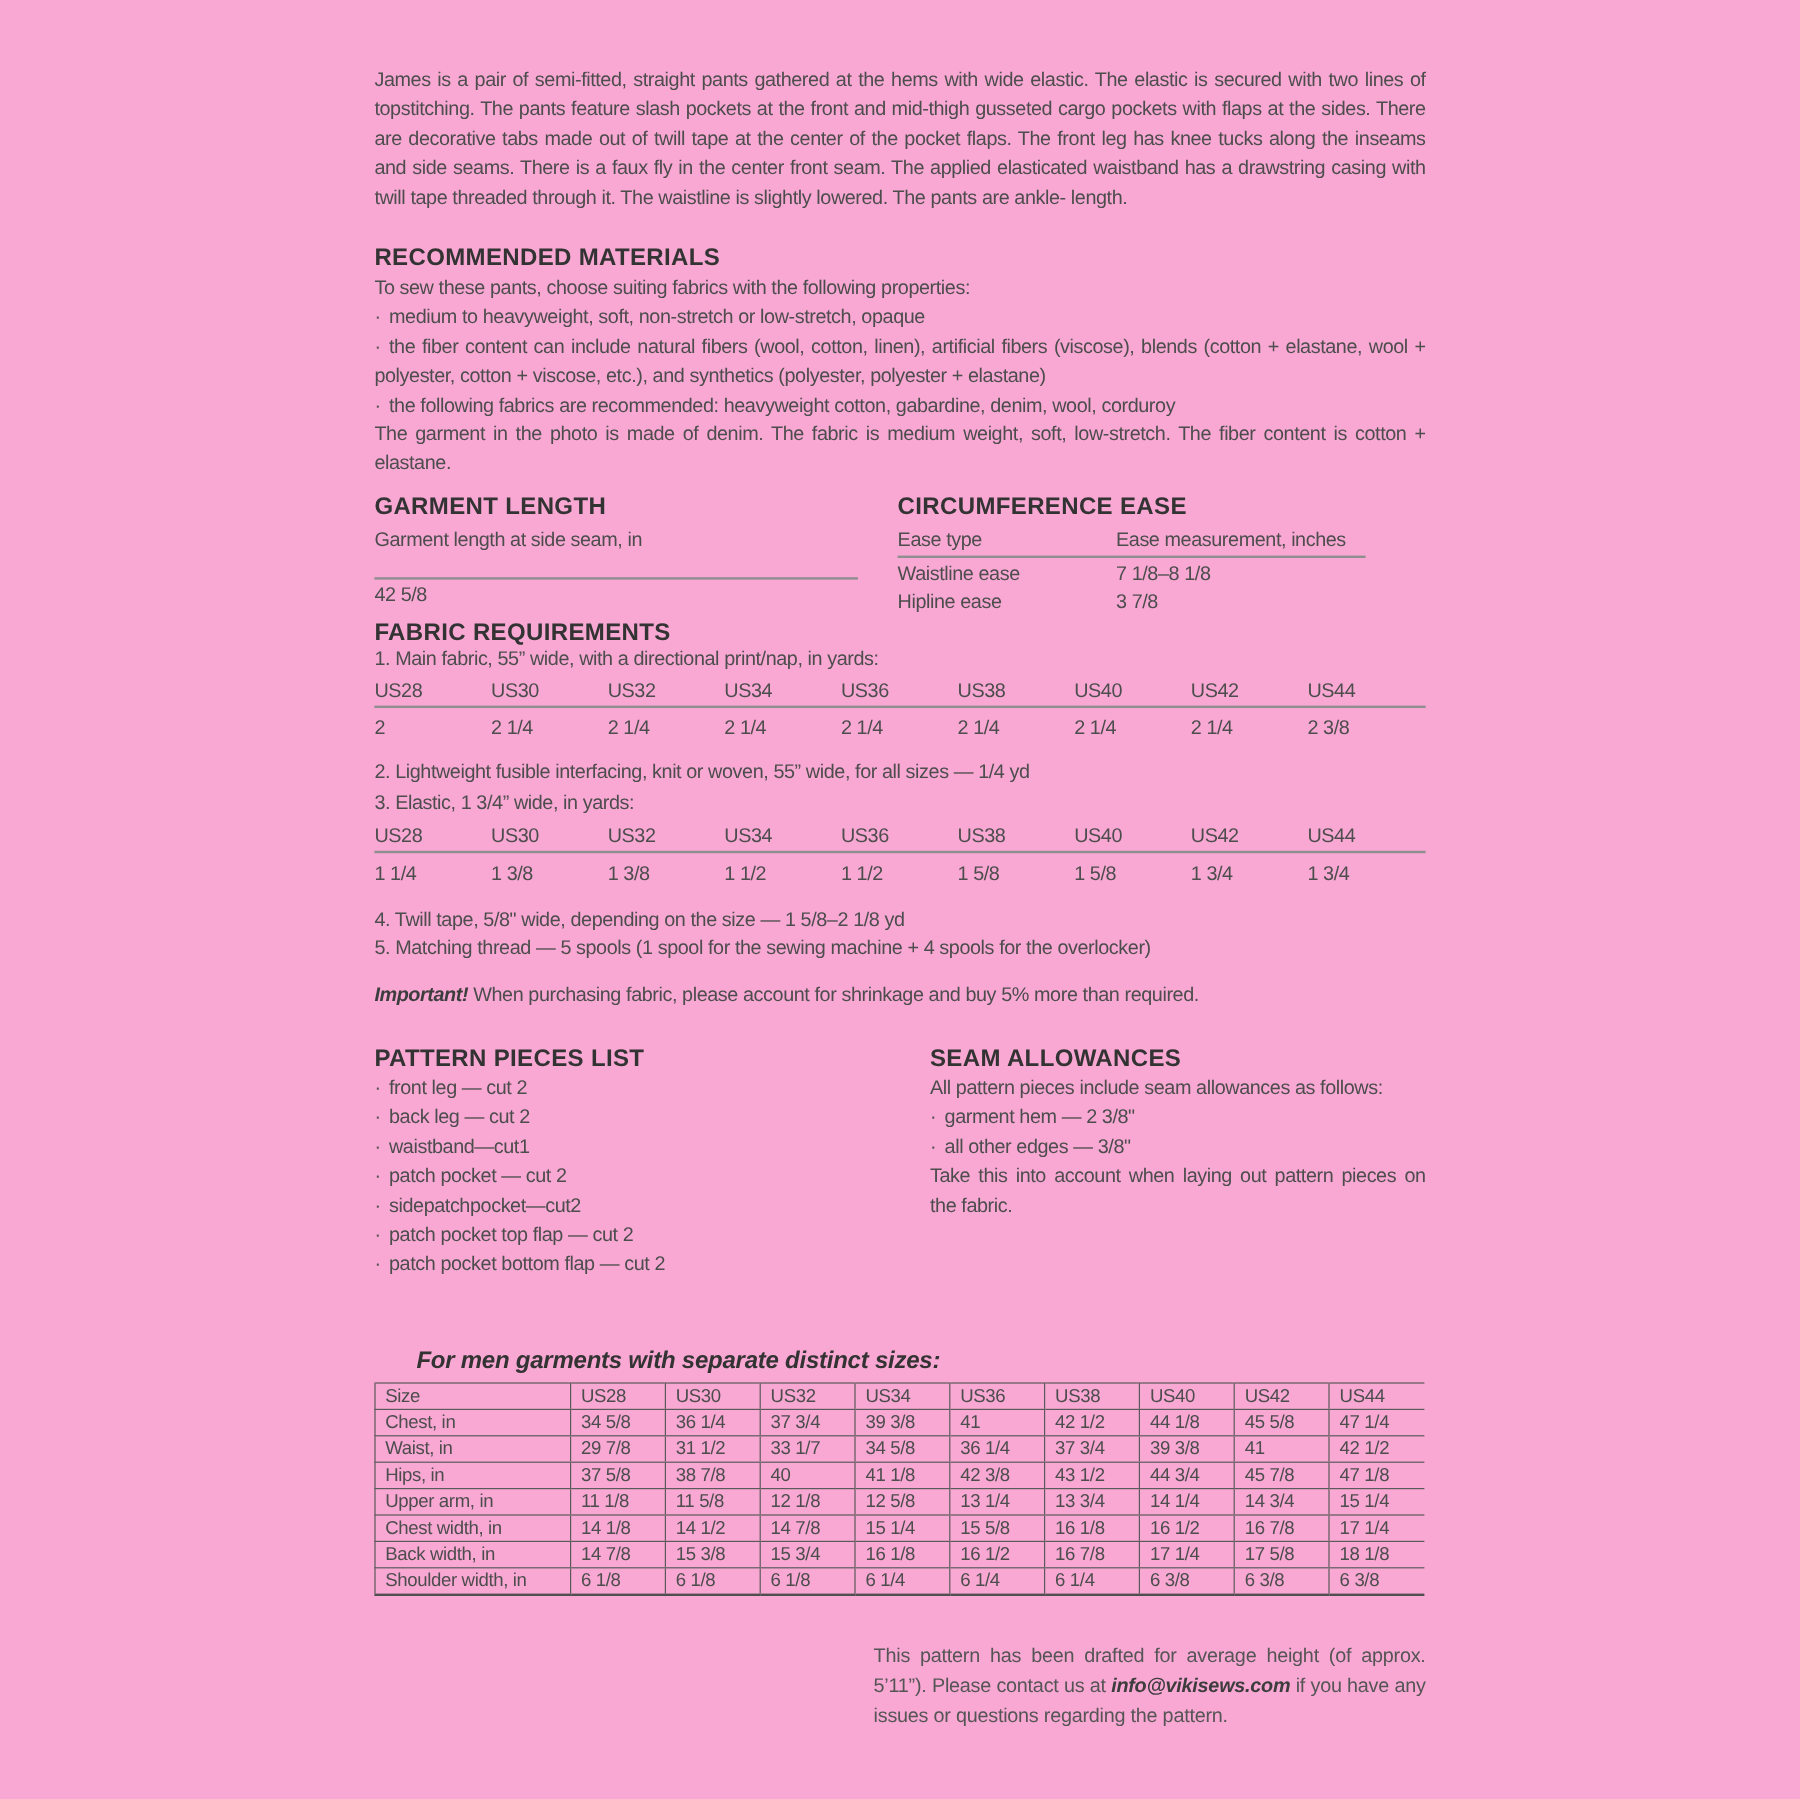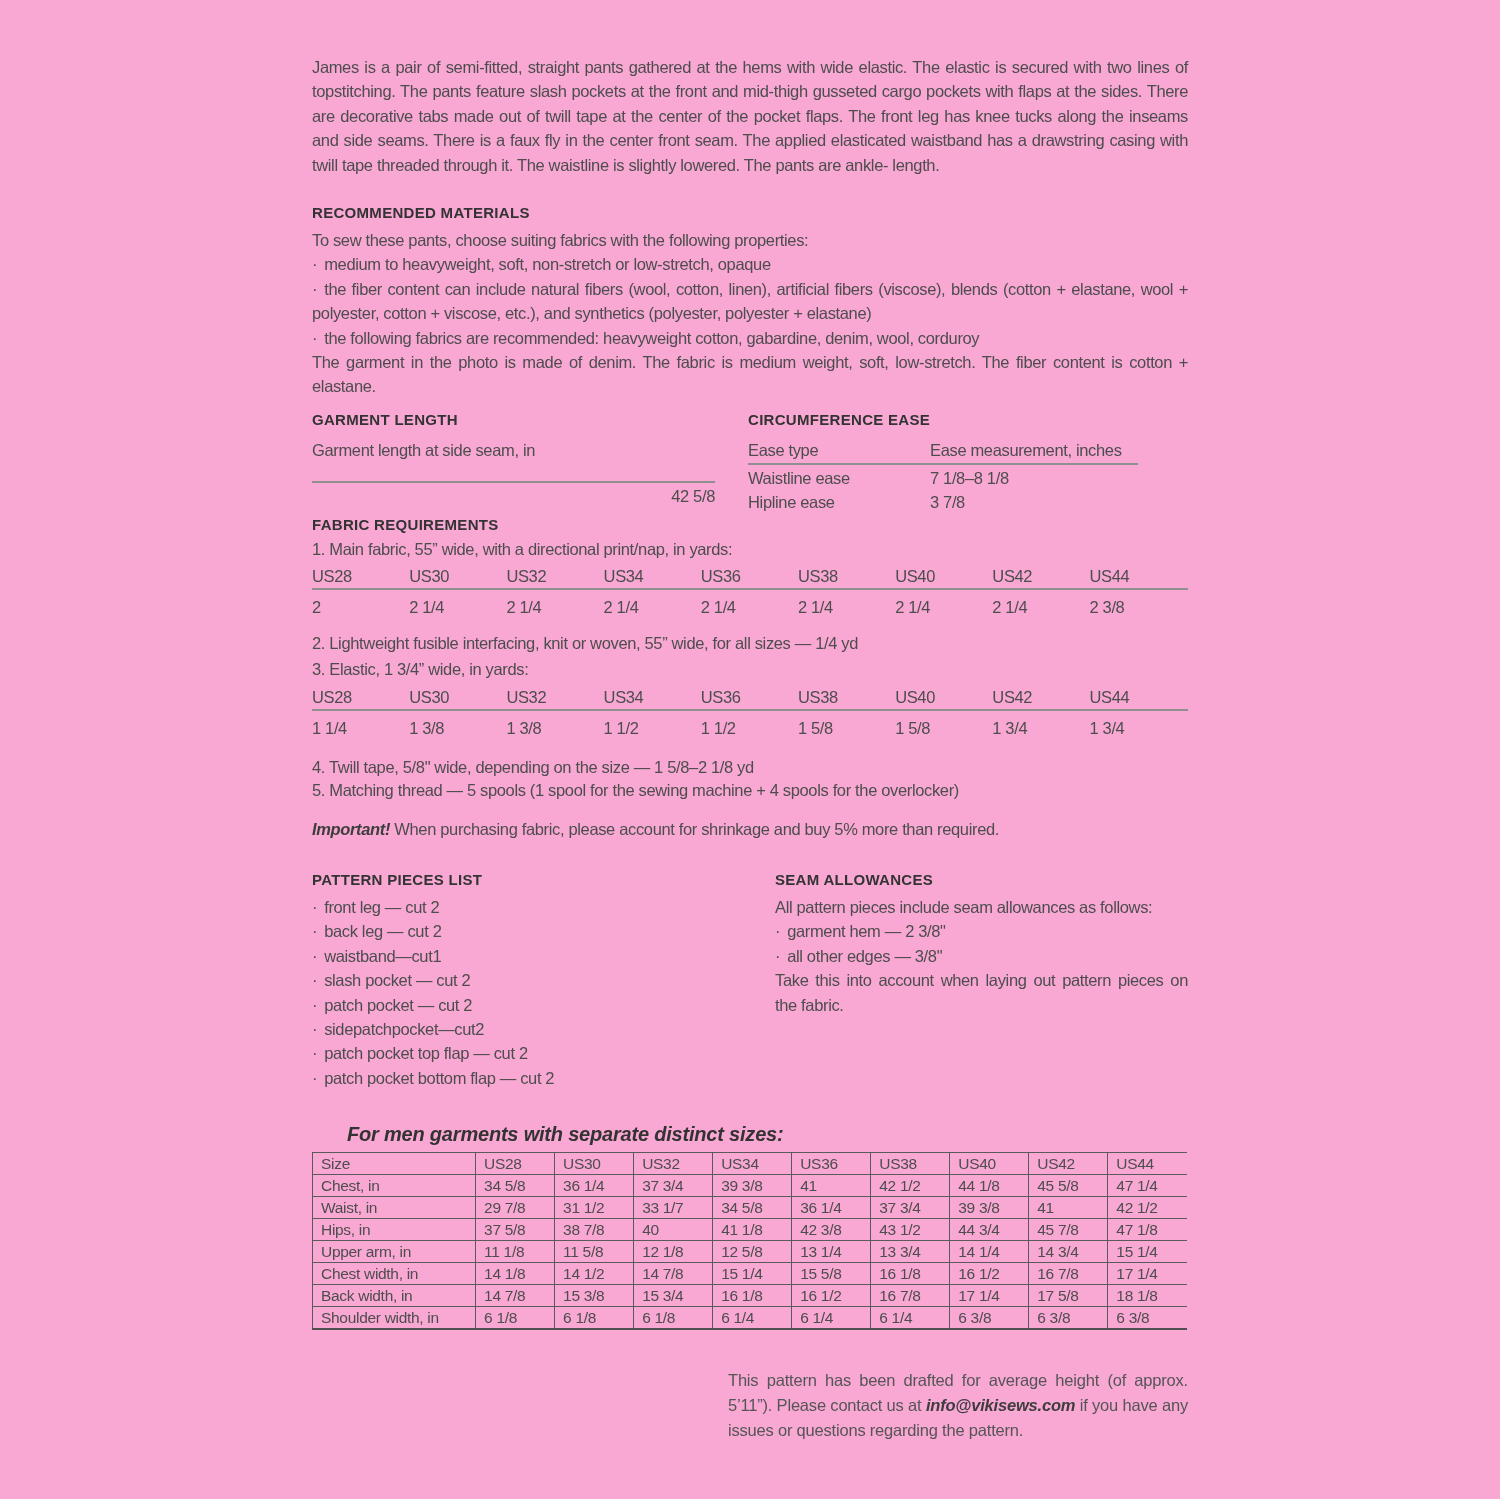--- a/index.html
+++ b/index.html
@@ -2,25 +2,25 @@
 <html><head>
 <meta charset="utf-8">
 <style>
   html,body{margin:0;padding:0;background:#ffffff;}
   .page{position:relative;width:1500px;height:1499px;background:#f9a8d4;
         font-family:Liberation Sans, sans-serif;color:#4d4d4d;overflow:hidden;}
   .abs{position:absolute;}
   .t{font-size:16.5px;letter-spacing:-0.35px;}
   .lines{line-height:24.4px;}
   .just{text-align:justify;}
-  .h{font-weight:700;color:#333333;font-size:15px;letter-spacing:.3px;}
+  .h{font-weight:700;color:#333333;font-size:20px;letter-spacing:.3px;}
   .bullet{margin-right:7px;}
   .bi{font-weight:700;font-style:italic;color:#3d3d3d;}
   .rule-under{border-bottom:2px solid #8f8f8f;padding-bottom:21px;line-height:19px;}
-  .val-line{line-height:22px;padding-top:2px;text-align:right;}
+  .val-line{line-height:22px;padding-top:2px;}
   .ease{display:grid;grid-template-columns:182px 1fr;}
   .ease .hdrcell{border-bottom:2px solid #8f8f8f;padding-bottom:3px;line-height:19px;}
   .ease .cell{line-height:22px;padding-top:2px;}
   .cells{display:flex;}
   .cells span{flex:0 0 97.2px;}
   .cells.hdr{border-bottom:2px solid #8f8f8f;padding-bottom:3px;line-height:18px;}
   .cells.val{margin-top:8px;line-height:18px;}
   .st-title{font-weight:700;font-style:italic;color:#333333;font-size:20px;letter-spacing:-0.2px;margin-left:35px;}
   table.size-table{border-collapse:collapse;border-top:1px solid #5a5a5a;table-layout:fixed;}
   table.size-table td{border-left:1px solid #5a5a5a;border-bottom:1px solid #5a5a5a;
@@ -122,21 +122,20 @@
   <div class="abs t" style="left:312px;top:820px;width:876px;">
     <span class="bi">Important!</span>
     <span>When purchasing fabric, please account for shrinkage and buy 5% more than required.</span>
   </div>
 
   <div class="abs h" style="left:312px;top:871px;">PATTERN PIECES LIST</div>
   <div class="abs t lines" style="left:312px;top:895px;width:440px;">
       <div><span class="bullet">·</span><span>front leg — cut 2</span></div>
       <div><span class="bullet">·</span><span>back leg — cut 2</span></div>
       <div><span class="bullet">·</span><span>waistband—cut1</span></div>
-      <div><span class="bullet">·</span><span>slash pocket — cut 2</span></div>
       <div><span class="bullet">·</span><span>patch pocket — cut 2</span></div>
       <div><span class="bullet">·</span><span>sidepatchpocket—cut2</span></div>
       <div><span class="bullet">·</span><span>patch pocket top flap — cut 2</span></div>
       <div><span class="bullet">·</span><span>patch pocket bottom flap — cut 2</span></div>
     </div>
 
   <div class="abs h" style="left:775px;top:871px;">SEAM ALLOWANCES</div>
   <div class="abs t lines" style="left:775px;top:895px;width:413px;">
     <div>All pattern pieces include seam allowances as follows:</div>
     <div>

